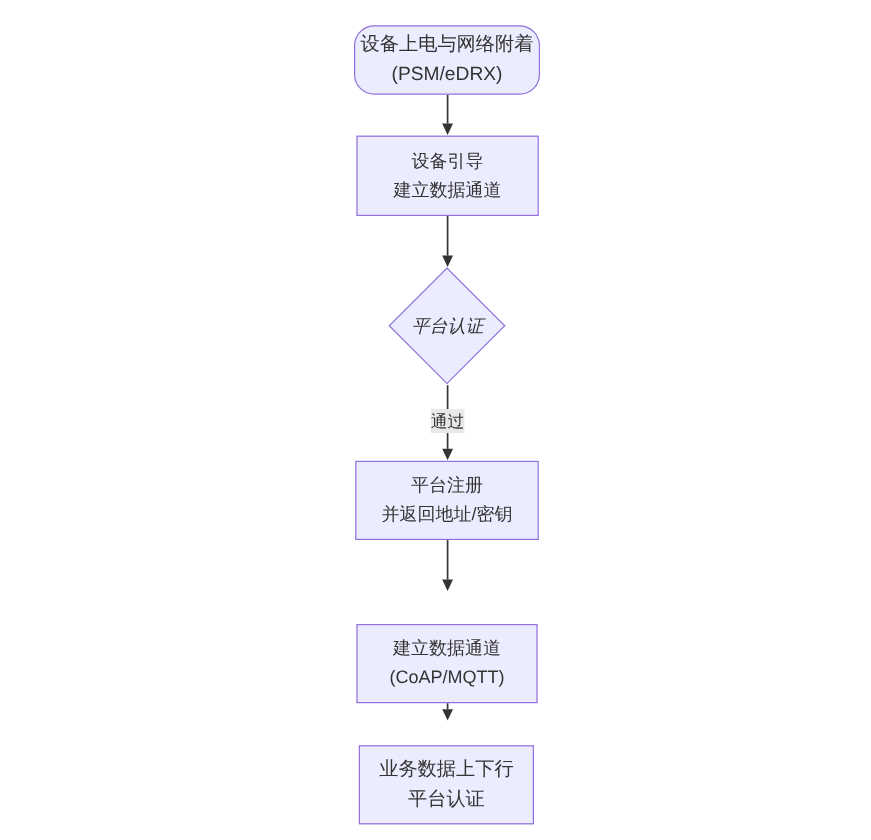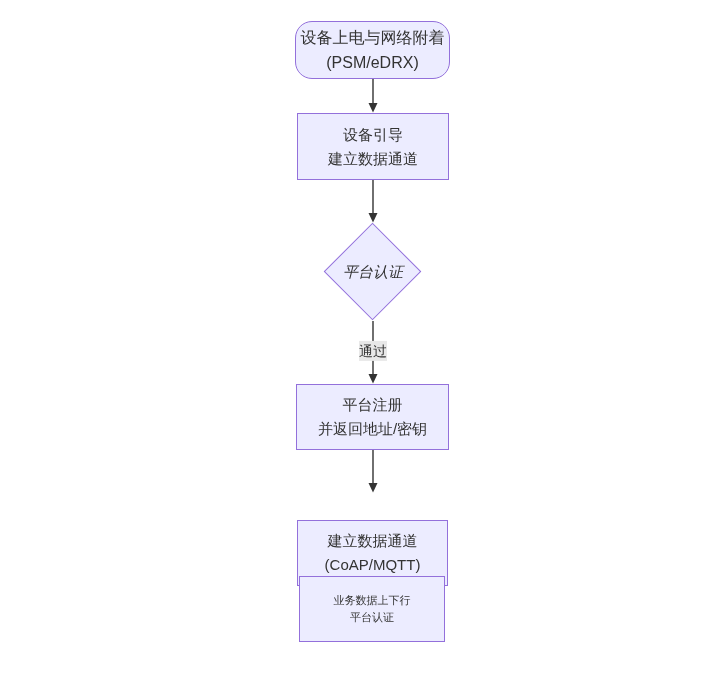--- a/index.html
+++ b/index.html
@@ -29,21 +29,21 @@
     justify-content: center;
     text-align: center;
     background: var(--node-fill, #ECECFF);
     border: 1px solid var(--node-border, #9370DB);
   }
   .node .ln { line-height: 1.58; white-space: nowrap; }
   .node-1 { left: 295px; top: 21px;  width: 155px; height: 58px; font-size: 16px; border-radius: 17px; }
   .node-2 { left: 297px; top: 113px; width: 152px; height: 67px; font-size: 15px; }
   .node-4 { left: 296px; top: 384px; width: 153px; height: 66px; font-size: 15px; }
   .node-5 { left: 297px; top: 520px; width: 151px; height: 66px; font-size: 15px; }
-  .node-6 { left: 299px; top: 576px; width: 146px; height: 66px; font-size: 11px; }
+  .node-6 { left: 299px; top: 621px; width: 146px; height: 66px; font-size: 16px; }
   .diamond-shape {
     position: absolute;
     left: 338px; top: 237px;
     width: 69px; height: 69px;
     transform: rotate(45deg);
     background: var(--node-fill, #ECECFF);
     border: 1px solid var(--node-border, #9370DB);
   }
   .diamond-label {
     position: absolute;

